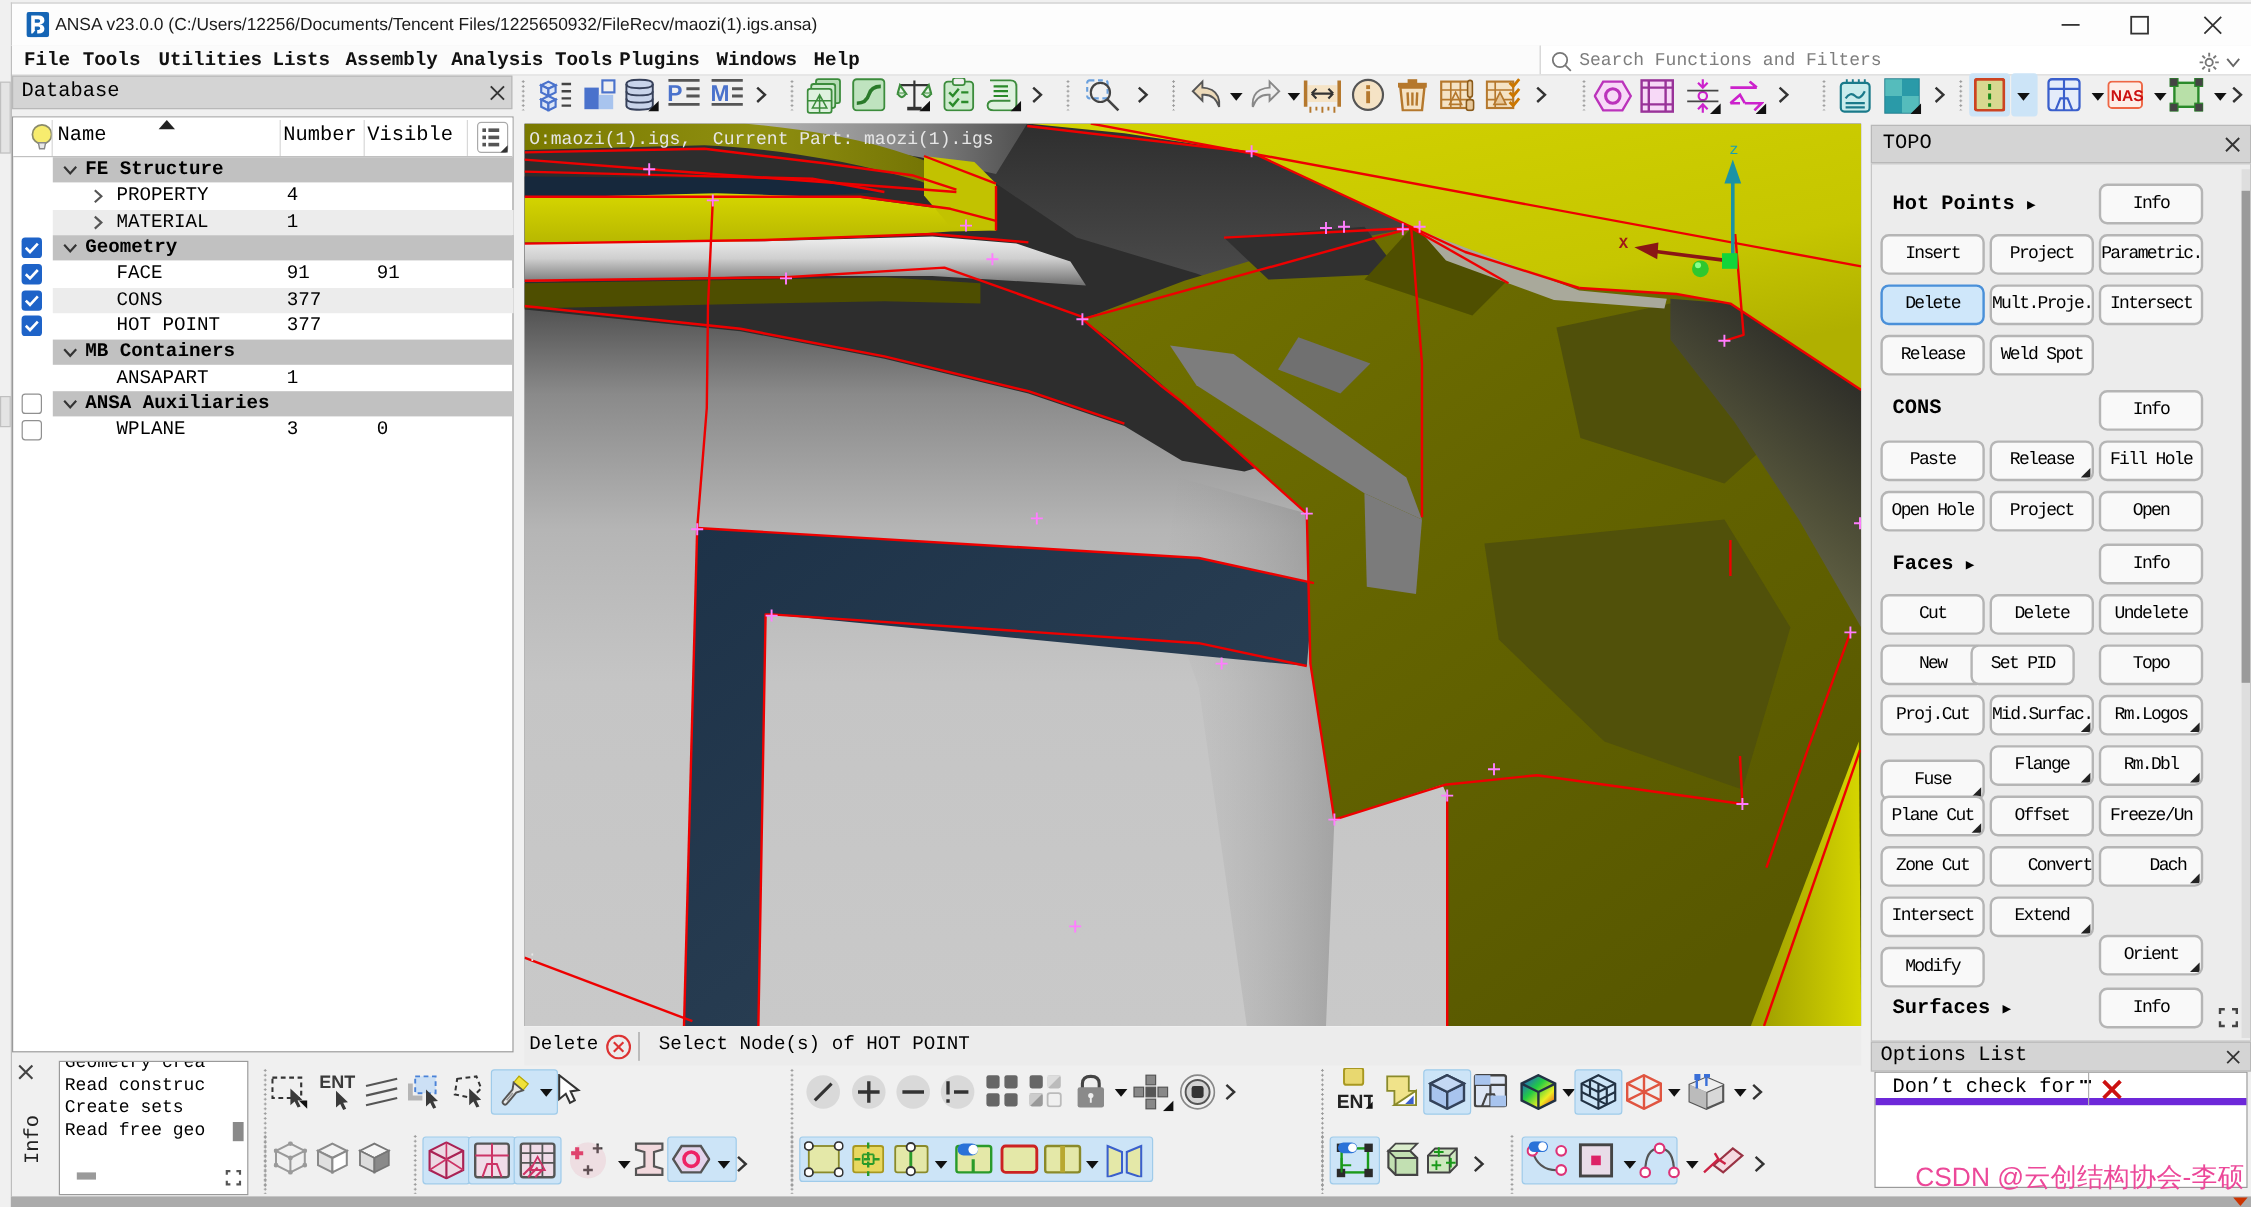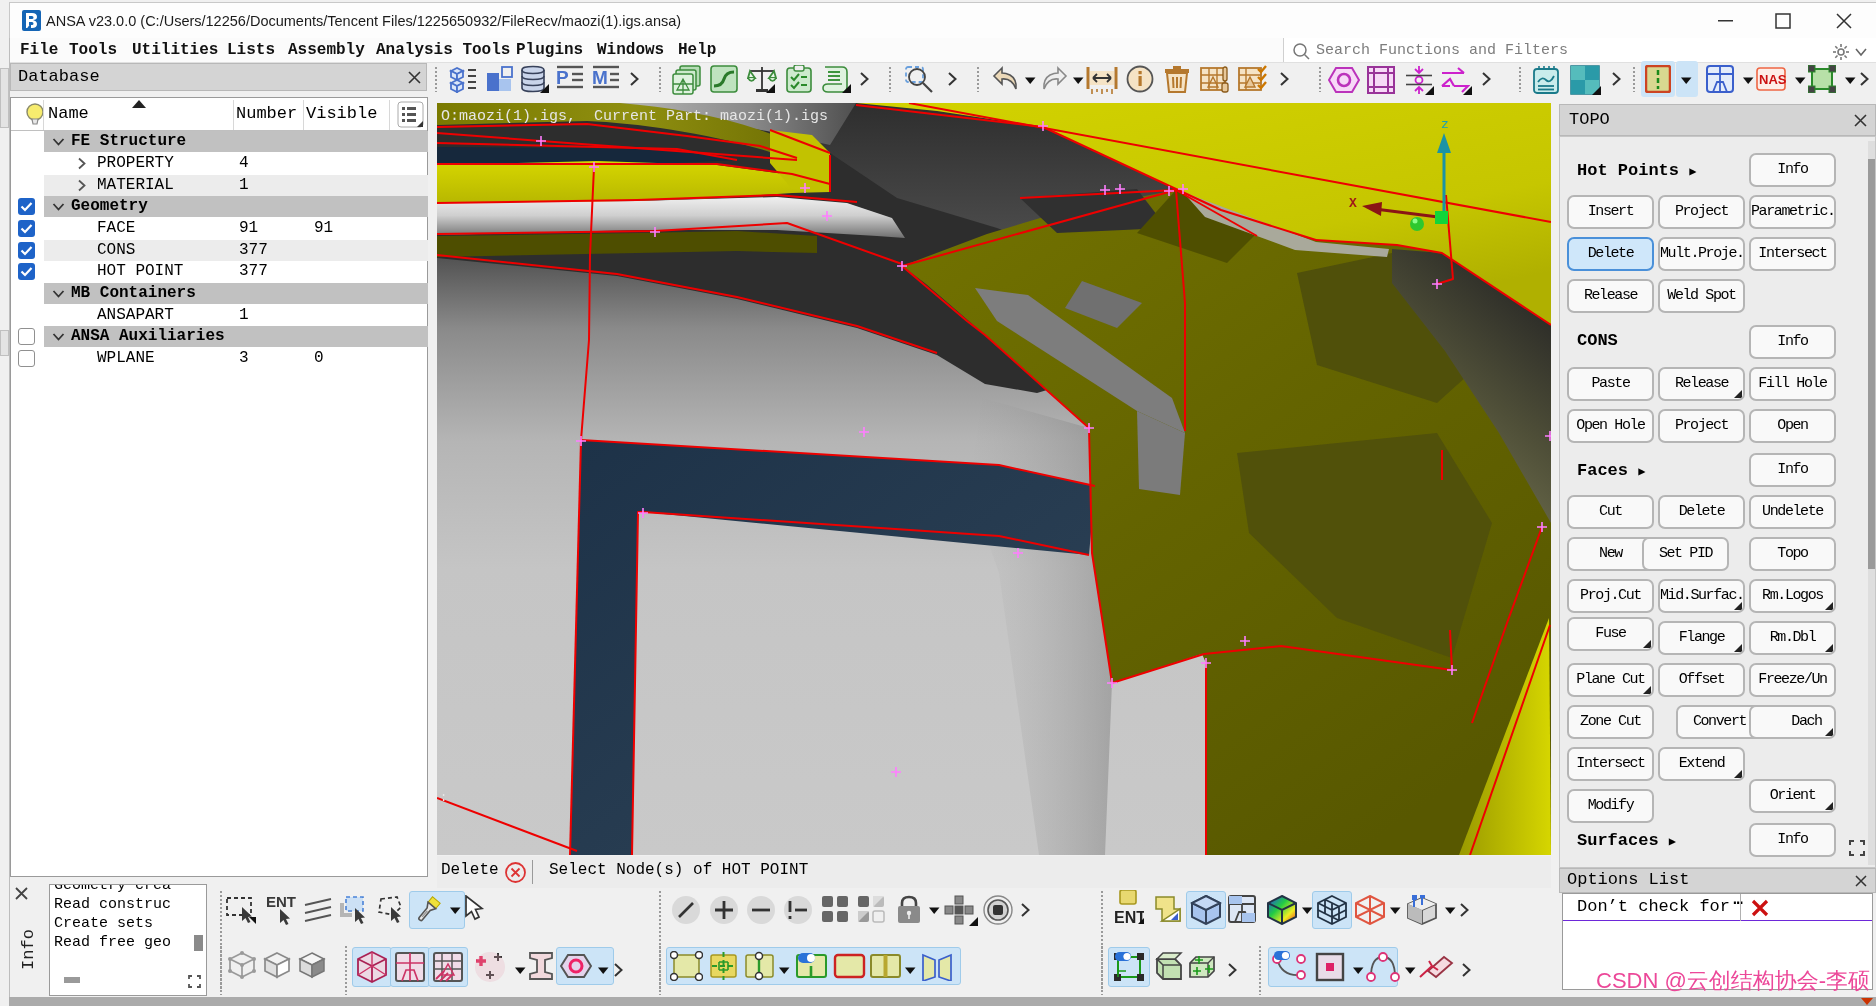--- a/index.html
+++ b/index.html
@@ -719,28 +719,28 @@
 <div class="tbtn" style="left:189px;top:316px;">Info</div>
 <div class="tbtn" style="left:7px;top:358px;">Cut</div>
 <div class="tbtn" style="left:98px;top:358px;">Delete</div>
 <div class="tbtn" style="left:189px;top:358px;">Undelete</div>
 <div class="tbtn" style="left:7px;top:400px;">New</div>
 <div class="tbtn" style="left:82px;top:400px;">Set PID</div>
 <div class="tbtn" style="left:189px;top:400px;">Topo</div>
 <div class="tbtn" style="left:7px;top:442px;">Proj.Cut</div>
 <div class="tbtn" style="left:98px;top:442px;font-size:15px;">Mid.Surfac.<div class="corner"></div></div>
 <div class="tbtn" style="left:189px;top:442px;">Rm.Logos<div class="corner"></div></div>
-<div class="tbtn" style="left:7px;top:480px;">Fuse<div class="corner"></div></div>
+<div class="tbtn" style="left:7px;top:496px;">Fuse<div class="corner"></div></div>
 <div class="tbtn" style="left:98px;top:484px;">Flange<div class="corner"></div></div>
 <div class="tbtn" style="left:189px;top:484px;">Rm.Dbl<div class="corner"></div></div>
 <div class="tbtn" style="left:7px;top:526px;font-size:15px;">Plane Cut<div class="corner"></div></div>
 <div class="tbtn" style="left:98px;top:526px;">Offset</div>
 <div class="tbtn" style="left:189px;top:526px;">Freeze/Un</div>
 <div class="tbtn" style="left:7px;top:568px;">Zone Cut</div>
-<div class="tbtn" style="left:116px;top:568px;">Convert</div>
+<div class="tbtn" style="left:98px;top:568px;text-align:right;">Convert</div>
 <div class="tbtn" style="left:189px;top:568px;padding-left:28px;">Dach<div class="corner"></div></div>
 <div class="tbtn" style="left:7px;top:610px;">Intersect</div>
 <div class="tbtn" style="left:98px;top:610px;">Extend<div class="corner"></div></div>
 <div class="tbtn" style="left:189px;top:610px;margin-top:32px;">Orient<div class="corner"></div></div>
 <div class="tbtn" style="left:7px;top:652px;">Modify</div>
 <div class="tsec" style="left:17px;top:694px">Surfaces <span style="font-size:12px">▶</span></div>
 <div class="tbtn" style="left:189px;top:686px;">Info</div>
 <div style="position:absolute;left:308px;top:4px;width:7px;height:724px;background:#dedede"></div>
 <div style="position:absolute;left:308px;top:22px;width:7px;height:410px;background:#9a9a9a"></div>
 <svg style="position:absolute;left:288px;top:702px" width="18" height="18">
@@ -752,21 +752,21 @@
         </g>
       </svg>
 </div>
 <div id="optstitle">
       <span>Options List</span>
   <svg class="abs" style="left:294px;top:5px" width="15" height="15">
         <path d="M2 2 L12 12 M12 2 L2 12" stroke="#333" stroke-width="1.5"></path>
       </svg>
 </div>
 <div id="optsbody">
-  <div style="position:absolute;left:0;top:0;width:100%;height:27px;border-bottom:1px solid #6d28d9">
+  <div style="position:absolute;left:0;top:0;width:100%;height:27px;border-bottom:6px solid #6d28d9">
     <span style="position:absolute;left:14px;top:3px;font-size:17px">Don’t check for</span>
     <span style="position:absolute;left:170px;top:-2px;font-size:17px">⋯</span>
     <div style="position:absolute;left:177px;top:0;width:1px;height:27px;background:#b0b0b0"></div>
     <svg class="abs" style="left:188px;top:5px" width="18" height="18">
           <path d="M2 2 L16 16 M16 2 L2 16" stroke="#cc1111" stroke-width="3.2"></path>
         </svg>
   </div>
   <span style="position:absolute;left:33px;top:72px;font-size:22px;color:#ec4899;font-family:'Liberation Sans',sans-serif">CSDN @云创结构协会-李硕</span>
 </div>
 

